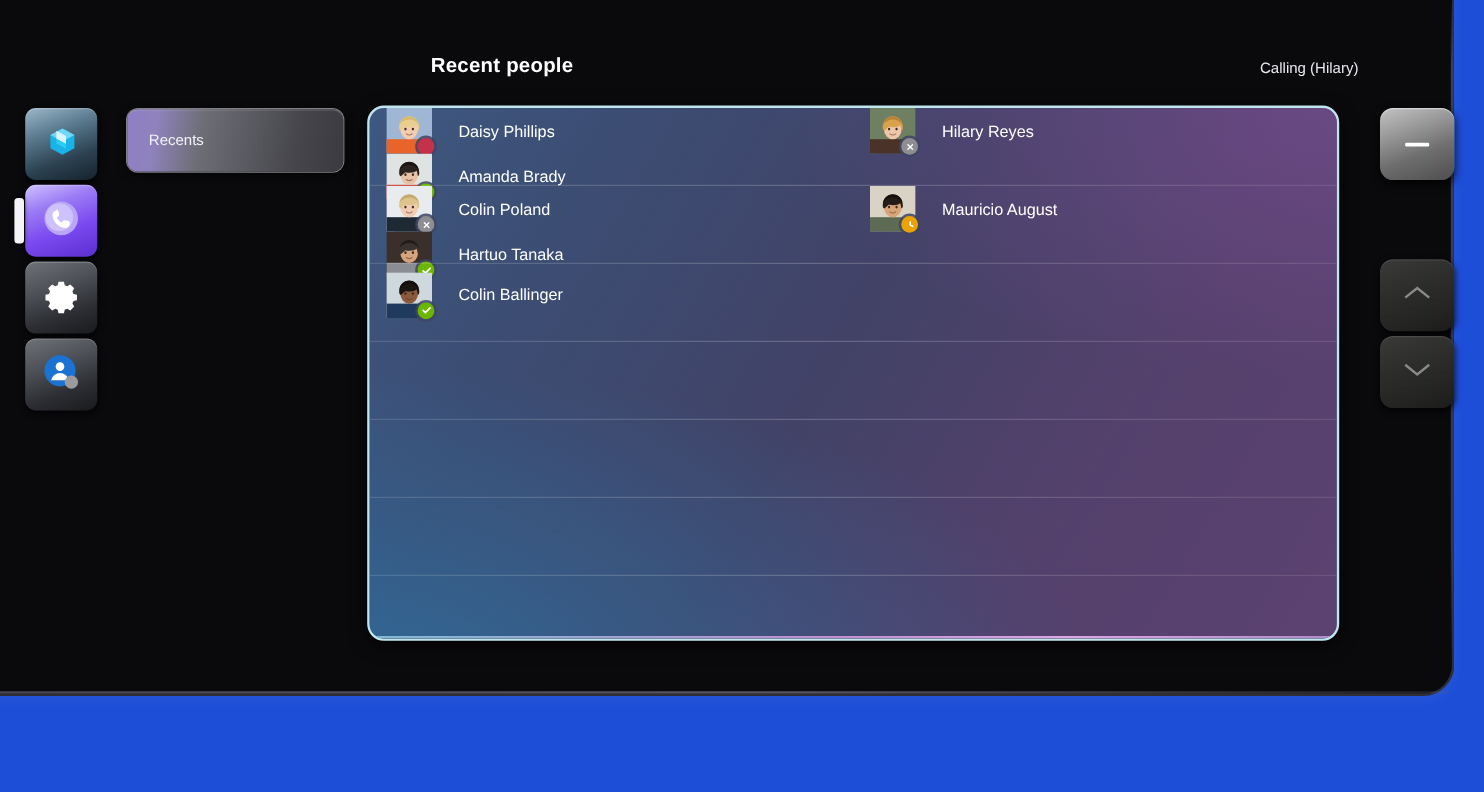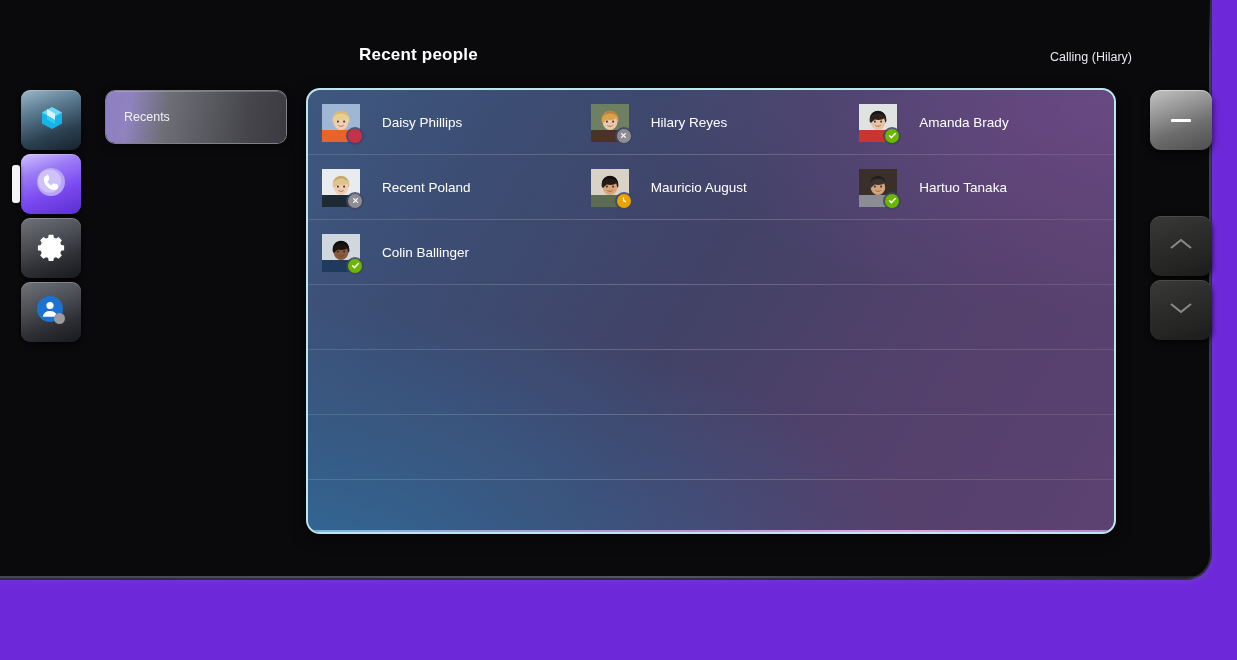--- a/index.html
+++ b/index.html
@@ -6,21 +6,21 @@
   html, body {
     width: 1237px; height: 660px;
     background: #000000;
     font-family: "Liberation Sans", sans-serif;
     overflow: hidden;
   }
 
   #stage {
     position: relative;
     width: 1237px; height: 660px;
-    background: #6d28d9;
+    background: #1d4ed8;
   }
 
   
   .device-frame {
     position: absolute;
     left: -26px; top: -26px;
     width: 1238px; height: 606px;
     background: #0a0a0d;
     border-radius: 26px;
     border: 2px solid #2e2e36;
@@ -139,21 +139,21 @@
   }
 
   .rows {
     position: absolute; inset: 0;
     z-index: 2;
   }
   .row {
     position: relative;
     height: 65px;
     display: grid;
-    grid-template-columns: repeat(3, 1fr);
+    grid-template-columns: repeat(2, 1fr);
   }
   .row::after{
     content:"";
     position:absolute; left:0; right:0; bottom:0; height:1px;
     background: linear-gradient(90deg, rgba(255,255,255,.13), rgba(255,255,255,.20) 45%, rgba(255,255,255,.10));
   }
   .row.blank::after{ display:none; }
 
   .person {
     display: flex; align-items: center;
@@ -378,21 +378,21 @@
     <ellipse cx="22.1" cy="17.6" rx=".95" ry="1.15" fill="#3a2a20"></ellipse>
     <path d="M16.6 21.6c1.4 1.1 3.4 1.1 4.8 0" fill="none" stroke="rgba(90,50,40,.55)" stroke-width=".9" stroke-linecap="round"></path>
   </svg></span>
          <span class="presence offline">
                 <svg class="mark" width="9" height="9" viewBox="0 0 9 9">
                   <line x1="2.6" y1="2.6" x2="6.4" y2="6.4" stroke="#ffffff" stroke-width="1.2" stroke-linecap="round"></line>
                   <line x1="6.4" y1="2.6" x2="2.6" y2="6.4" stroke="#ffffff" stroke-width="1.2" stroke-linecap="round"></line>
                 </svg>
               </span>
        </span>
-       <span class="pname">Recent Poland</span>
+       <span class="pname">Colin Poland</span>
           </div>
           <div class="person">
             <span class="avatar-wrap">
          <span class="avatar"><svg viewBox="0 0 38 38">
     <rect width="38" height="38" fill="#d8d3c4"></rect>
     <rect x="0" y="26" width="38" height="12" fill="#5d6b55"></rect>
     <path d="M6 38c0-7 5.8-11 13-11s13 4 13 11z" fill="#5d6b55"></path>
     <ellipse cx="19" cy="17.5" rx="7.4" ry="8.6" fill="#d9a478"></ellipse>
     <path d="M10.6 16.2c0-6 3.8-9.4 8.4-9.4s8.4 3.4 8.4 9.4c0 1.4-.5 2.4-.9 2.4-.6 0-.5-2.6-1.4-4.3-1.3 1.4-5.5 2.2-9.3 1.2-1.6 1.1-3.3 3.3-3.9 3.3-.6 0-1.3-1.2-1.3-2.6z" fill="#241c17"></path>
     <path d="M10.9 13.8C12 9.6 15.2 7 19 7s7 2.6 8.1 6.8c-2.2-3-5-4.2-8.1-4.2s-5.9 1.2-8.1 4.2z" fill="#14100d"></path>

